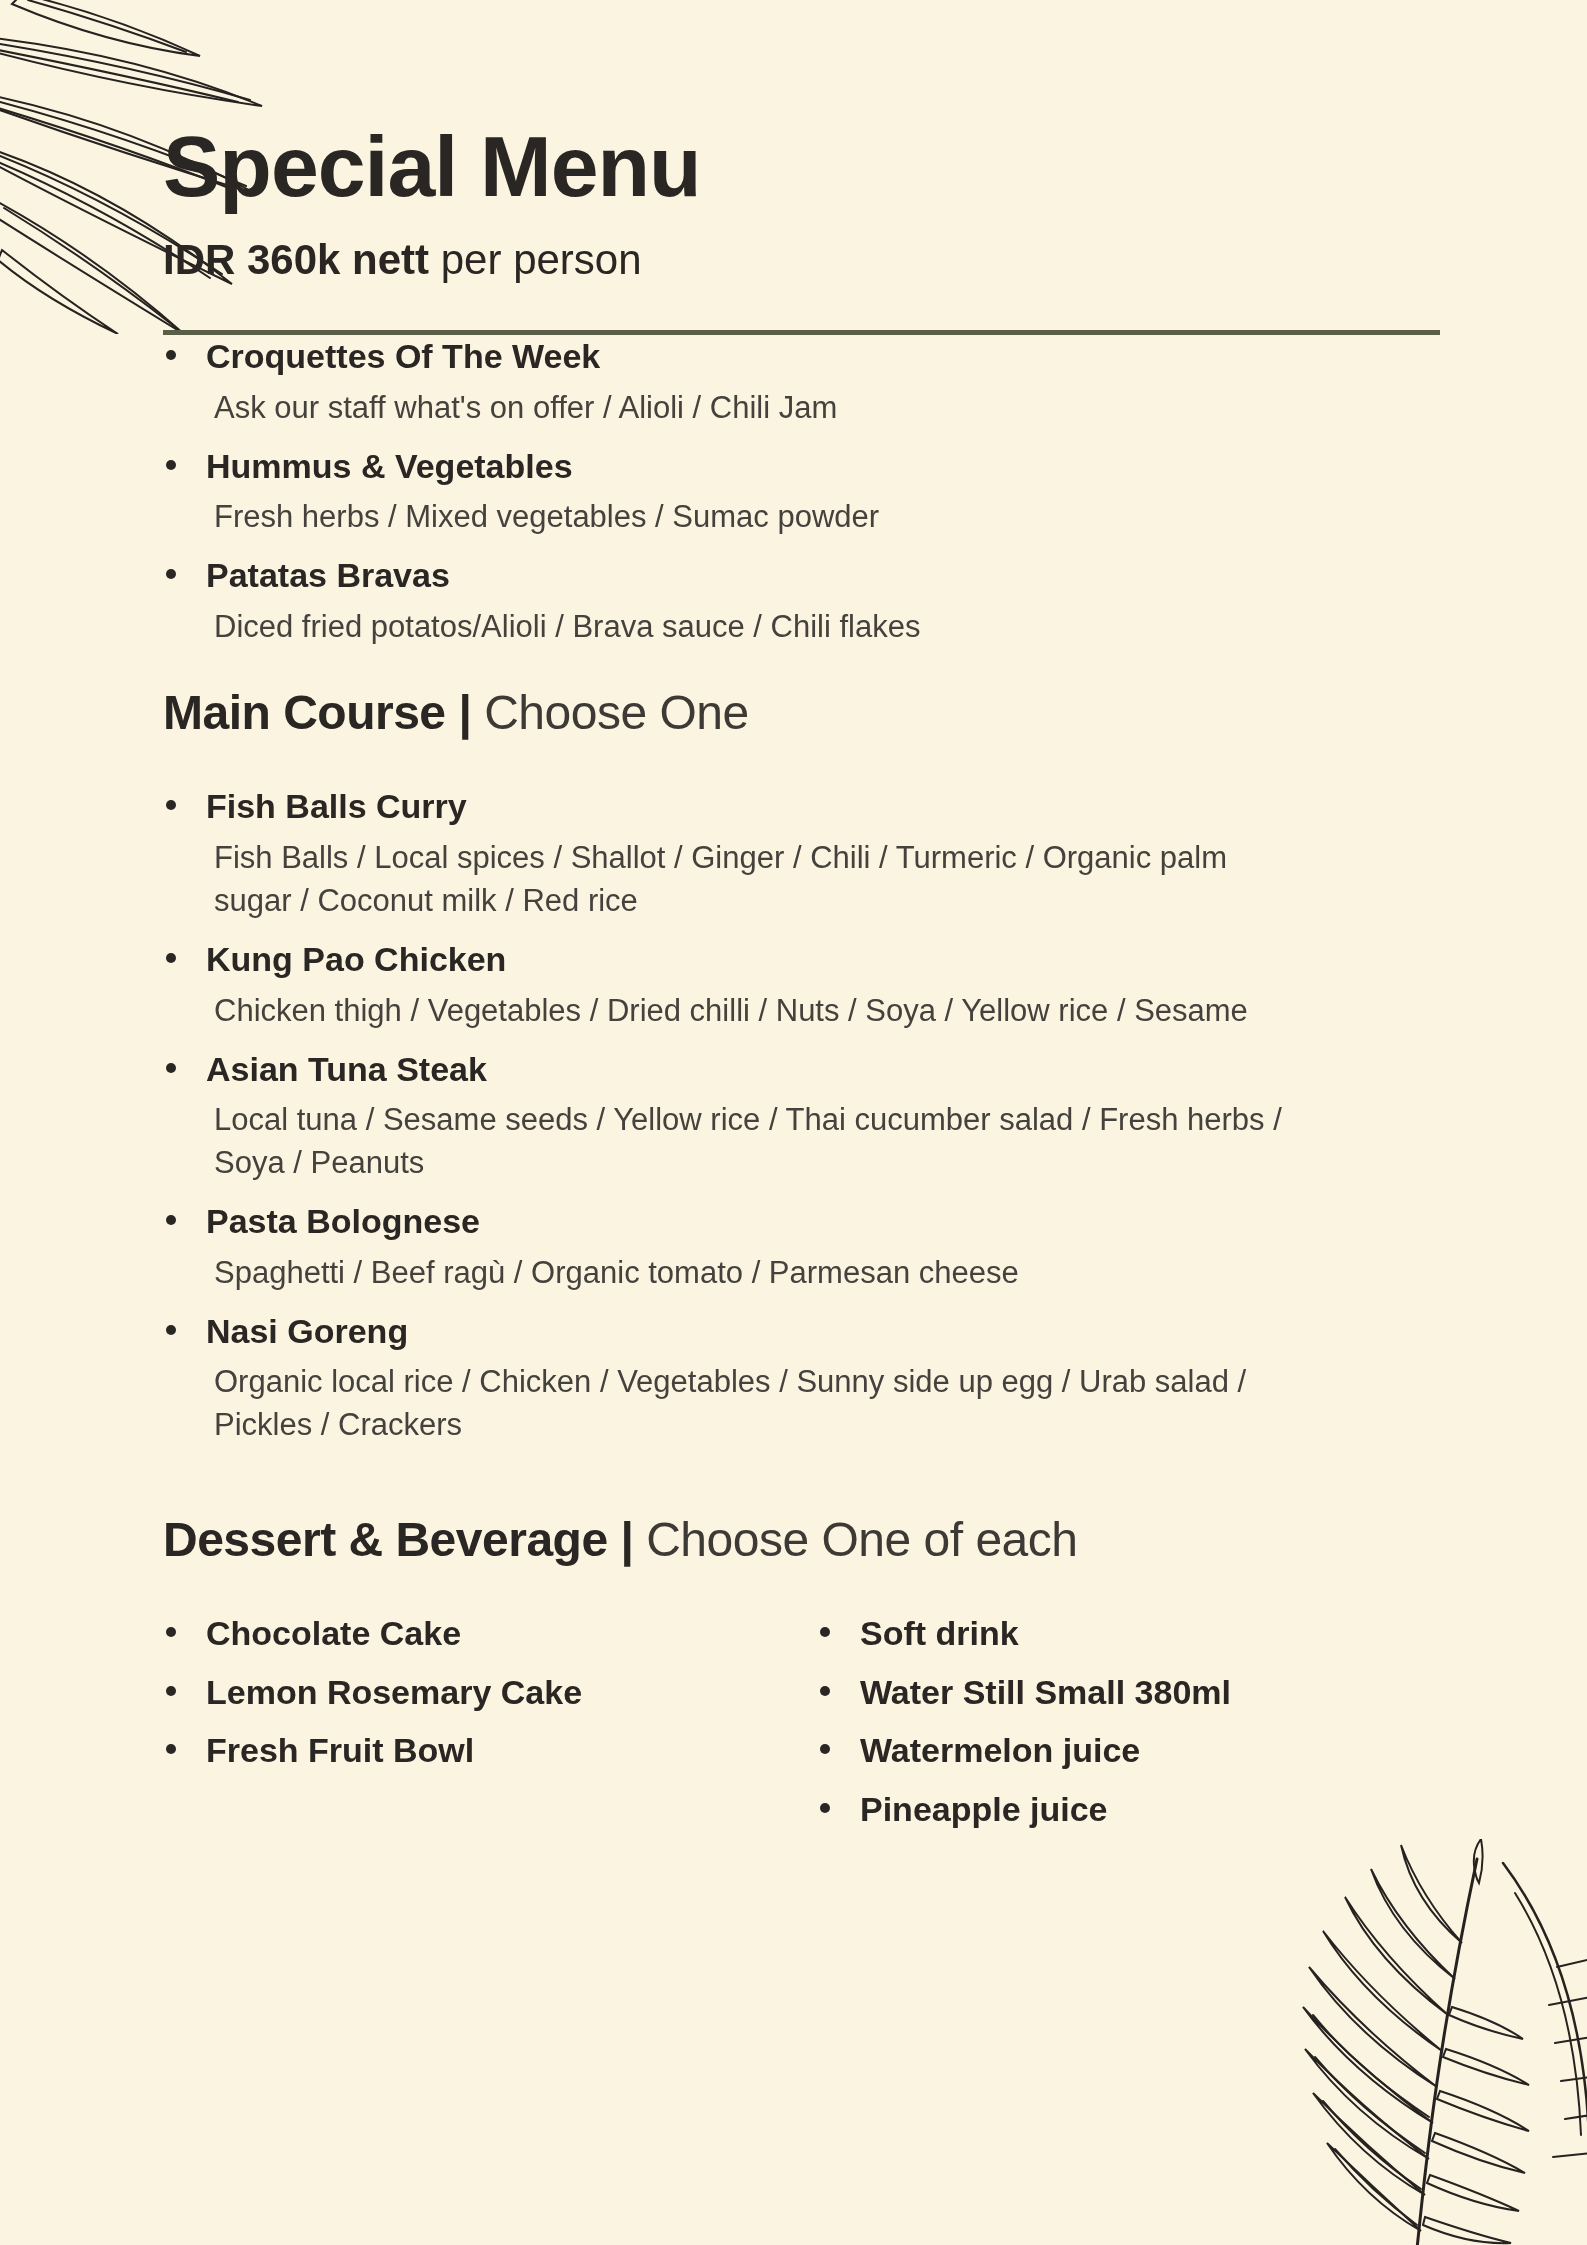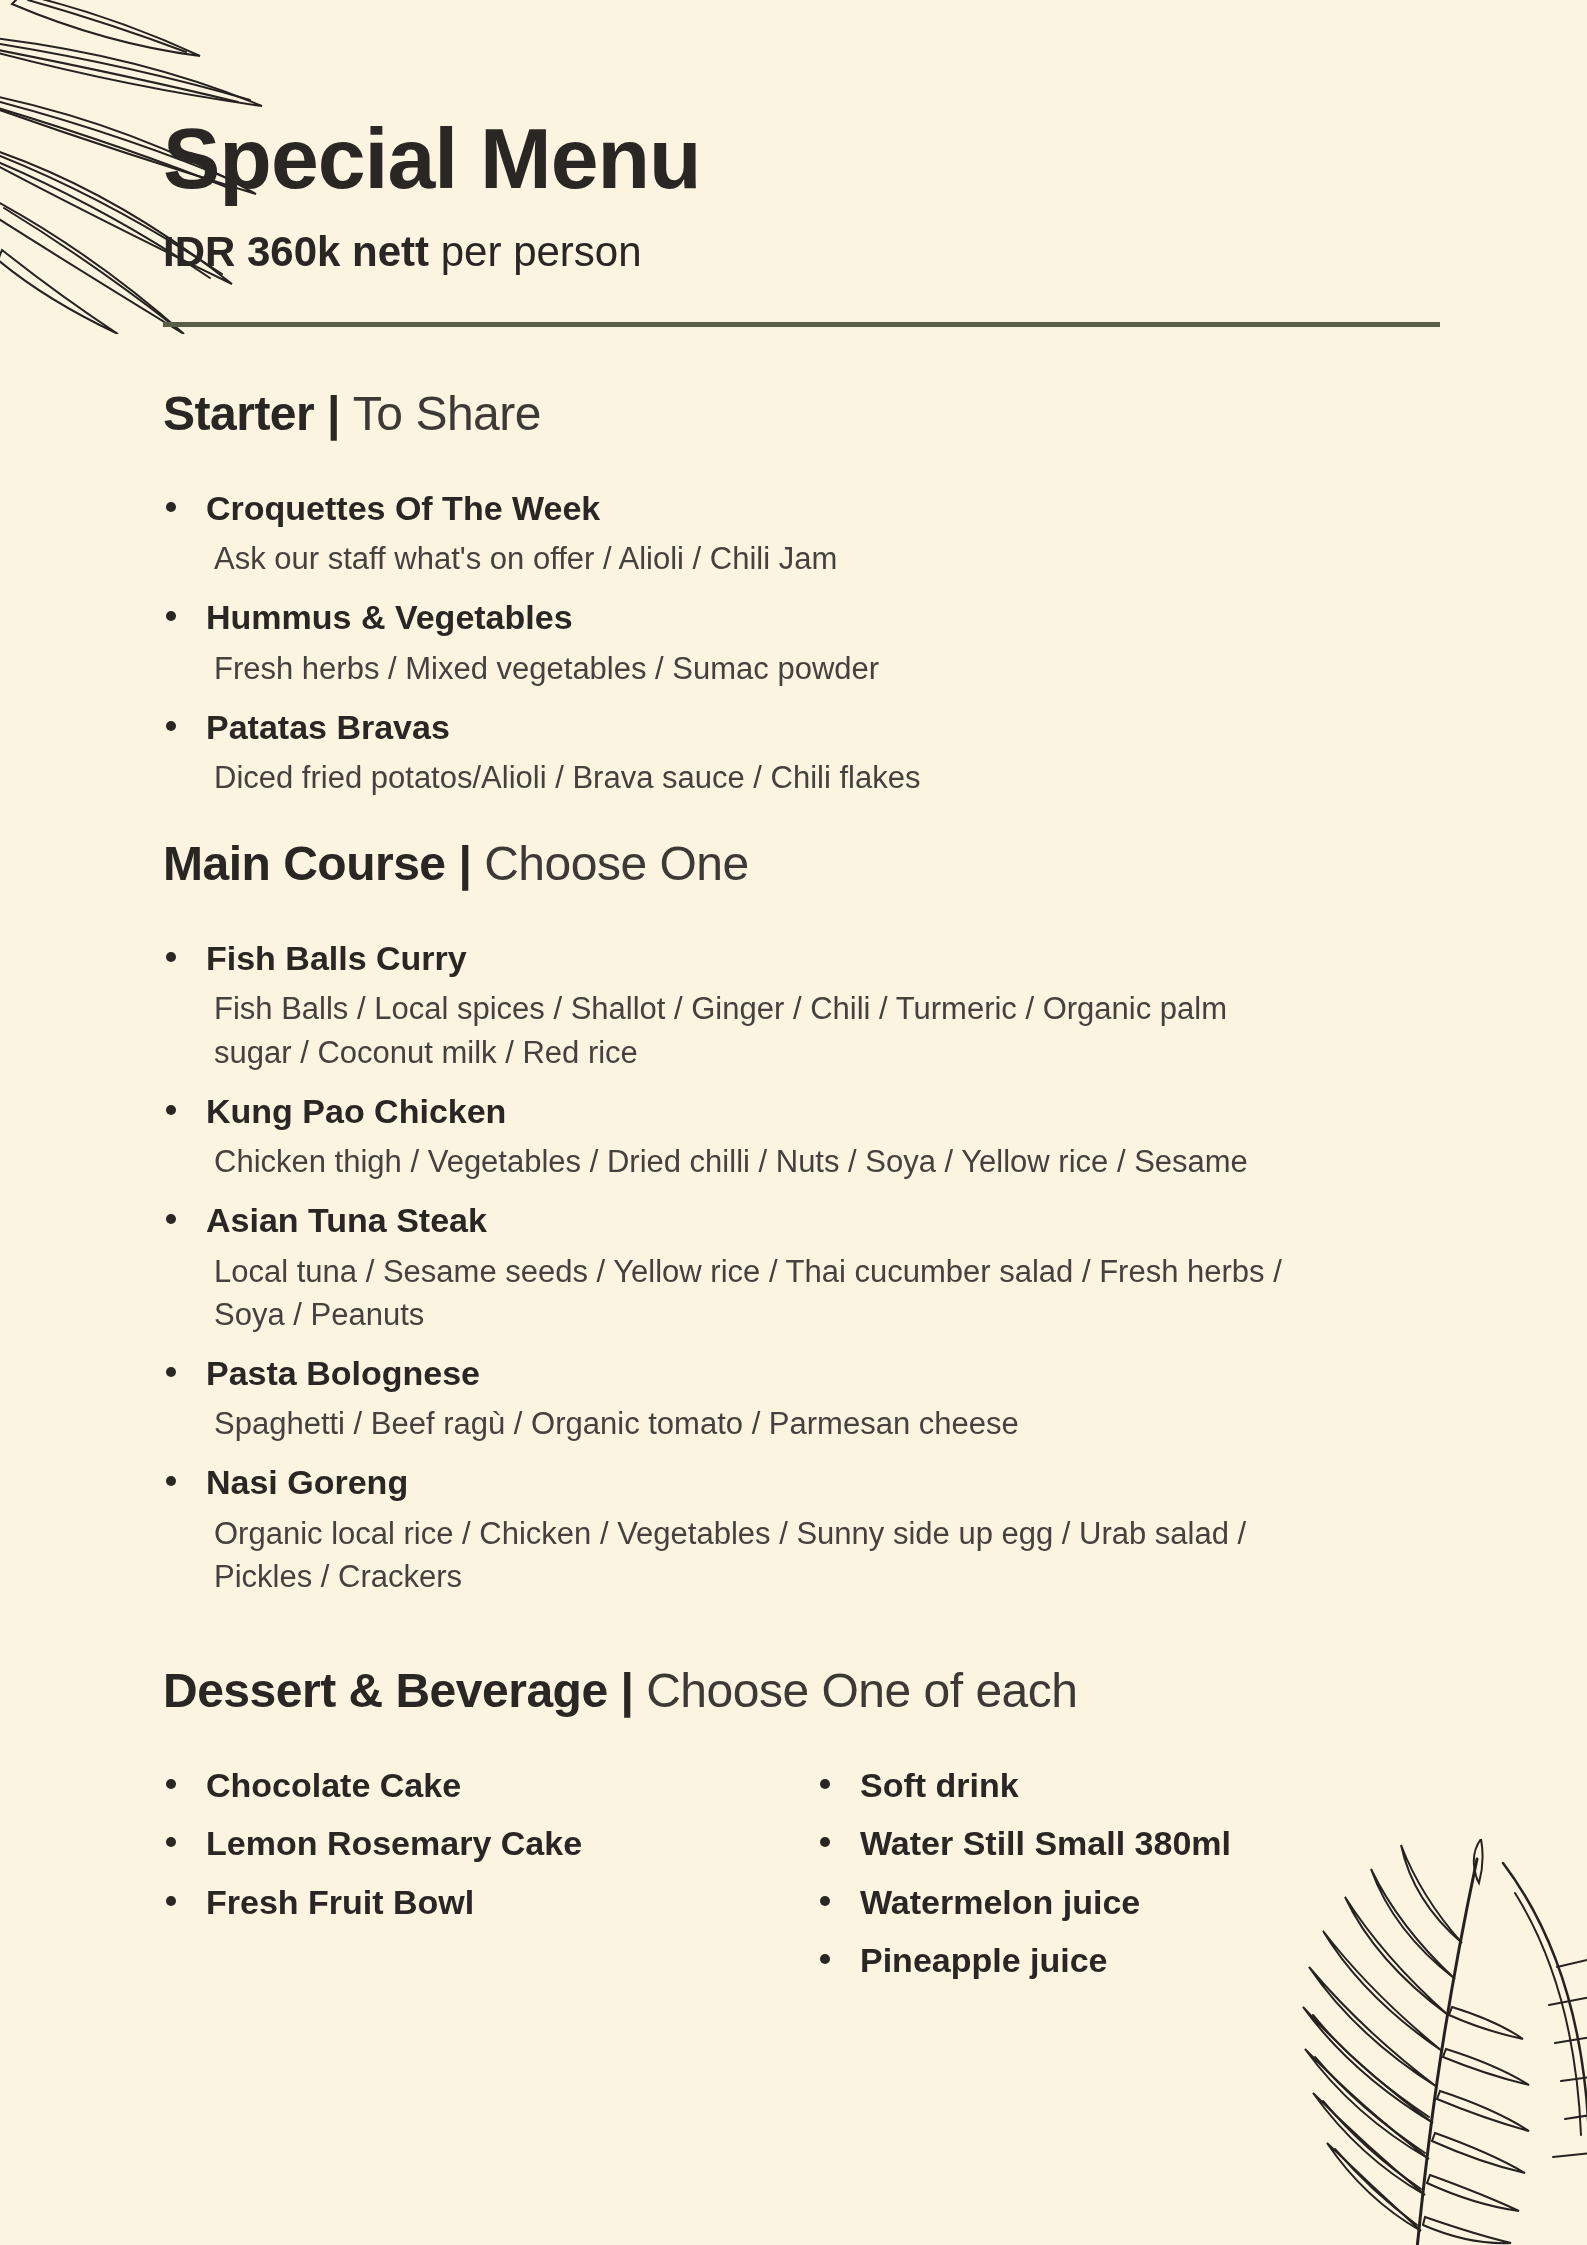--- a/index.html
+++ b/index.html
@@ -1,19 +1,19 @@
 <!DOCTYPE html>
 <html style="--background: #faf4e1; --ink: #2a2623; --heading-light: #3d3935; --description: #45413d; --divider: #5b5e46; --leaf-stroke: #262220;"><head>
 <meta charset="utf-8">
 <style>
   html,body{margin:0;padding:0;}
   body{font-family:"Liberation Sans","DejaVu Sans",sans-serif;}
   .page{position:relative;width:1587px;height:2245px;overflow:hidden;
         background:var(--background,#faf4e1);color:var(--ink,#2a2623);}
-  .content{position:absolute;left:163px;top:108px;width:1330px;}
+  .content{position:absolute;left:163px;top:116px;width:1330px;}
   h1{font-size:86px;font-weight:700;margin:0 0 16px 0;line-height:1.18;
      color:var(--ink,#2a2623);letter-spacing:-1px;}
   .price{font-size:42px;margin:0;line-height:1.3;color:var(--ink,#2a2623);}
   .price strong{font-weight:700;}
   .divider{border:none;height:5px;background:var(--divider,#5b5e46);
            width:1277px;margin:42px 0 0 0;}
   h2{font-size:48px;font-weight:700;margin:58px 0 44px 0;line-height:1.2;
      color:var(--ink,#2a2623);letter-spacing:-0.5px;}
   h2 .light{font-weight:400;color:var(--heading-light,#3d3935);}
   h2.mt-main{margin-top:36px;}
@@ -91,21 +91,20 @@
     </g>
   </svg>
 
   <div class="content">
 
     <h1>Special Menu</h1>
     <p class="price"><strong>IDR 360k nett</strong> <span>per person</span></p>
 
     <hr class="divider">
 
-    <h2><span>Starter |</span> <span class="light">To Share</span></h2>
 
     <ul class="items">
       <li>
         <p class="nm">Croquettes Of The Week</p>
         <p class="ds">Ask our staff what's on offer / Alioli / Chili Jam</p>
       </li>
       <li>
         <p class="nm">Hummus &amp; Vegetables</p>
         <p class="ds">Fresh herbs / Mixed vegetables / Sumac powder</p>
       </li>

